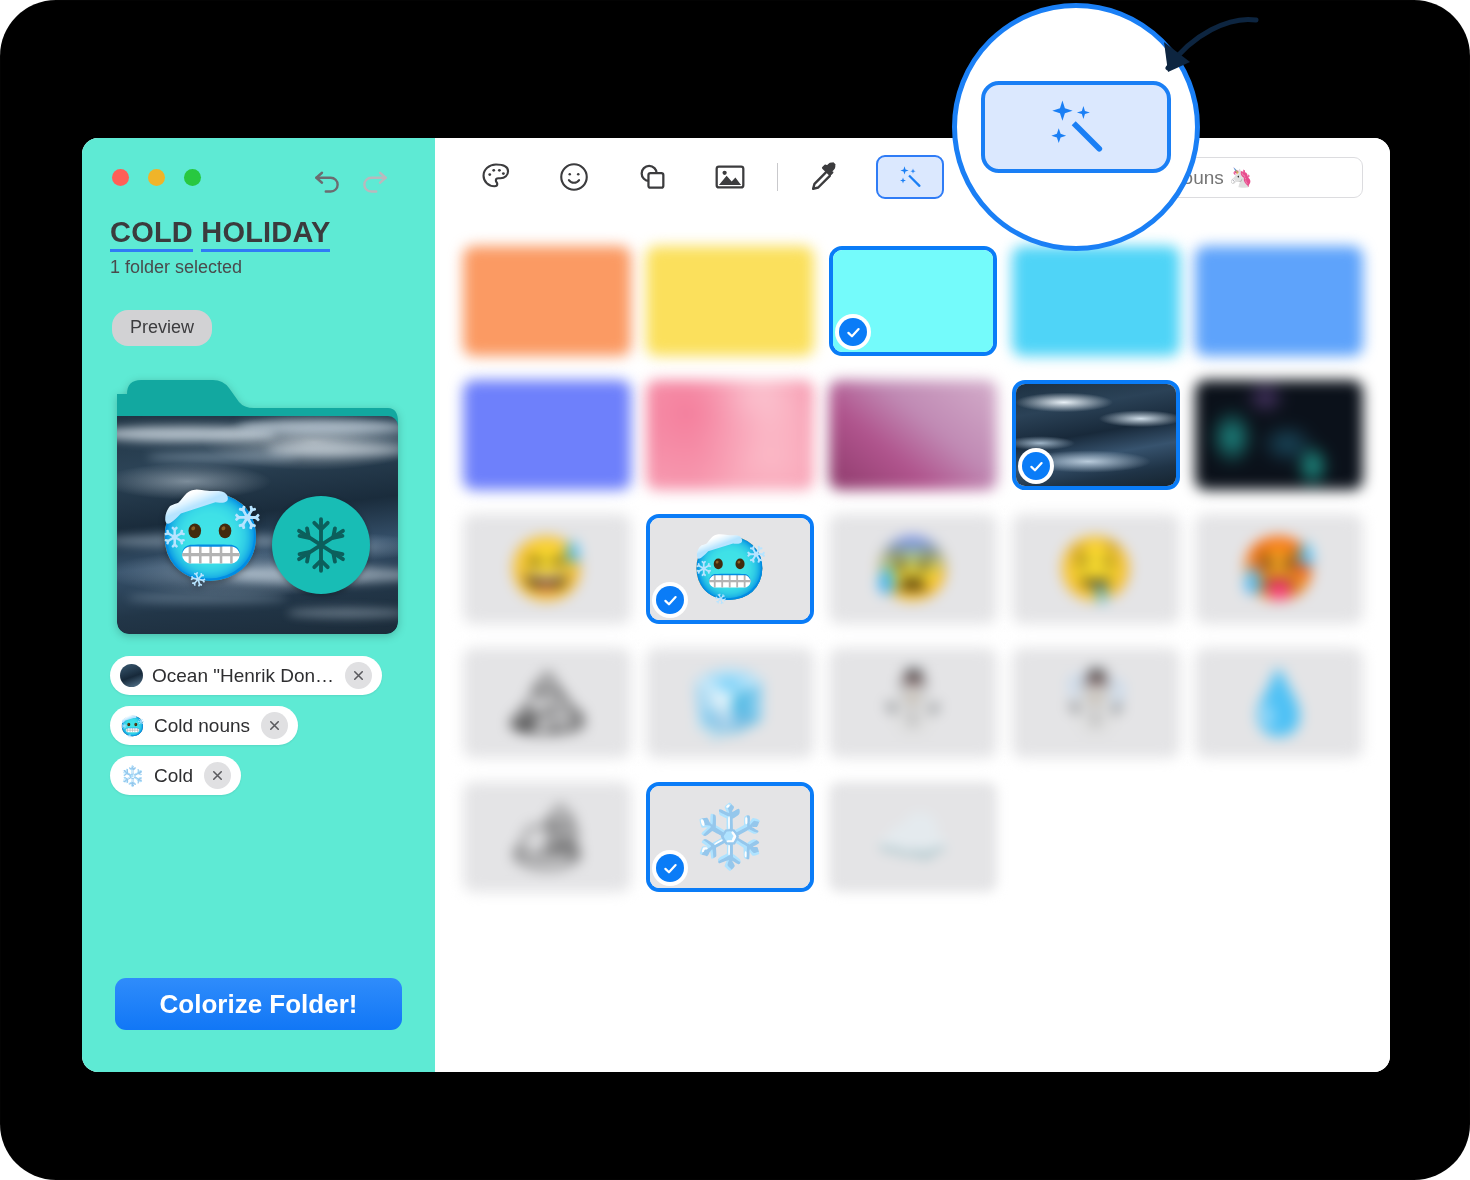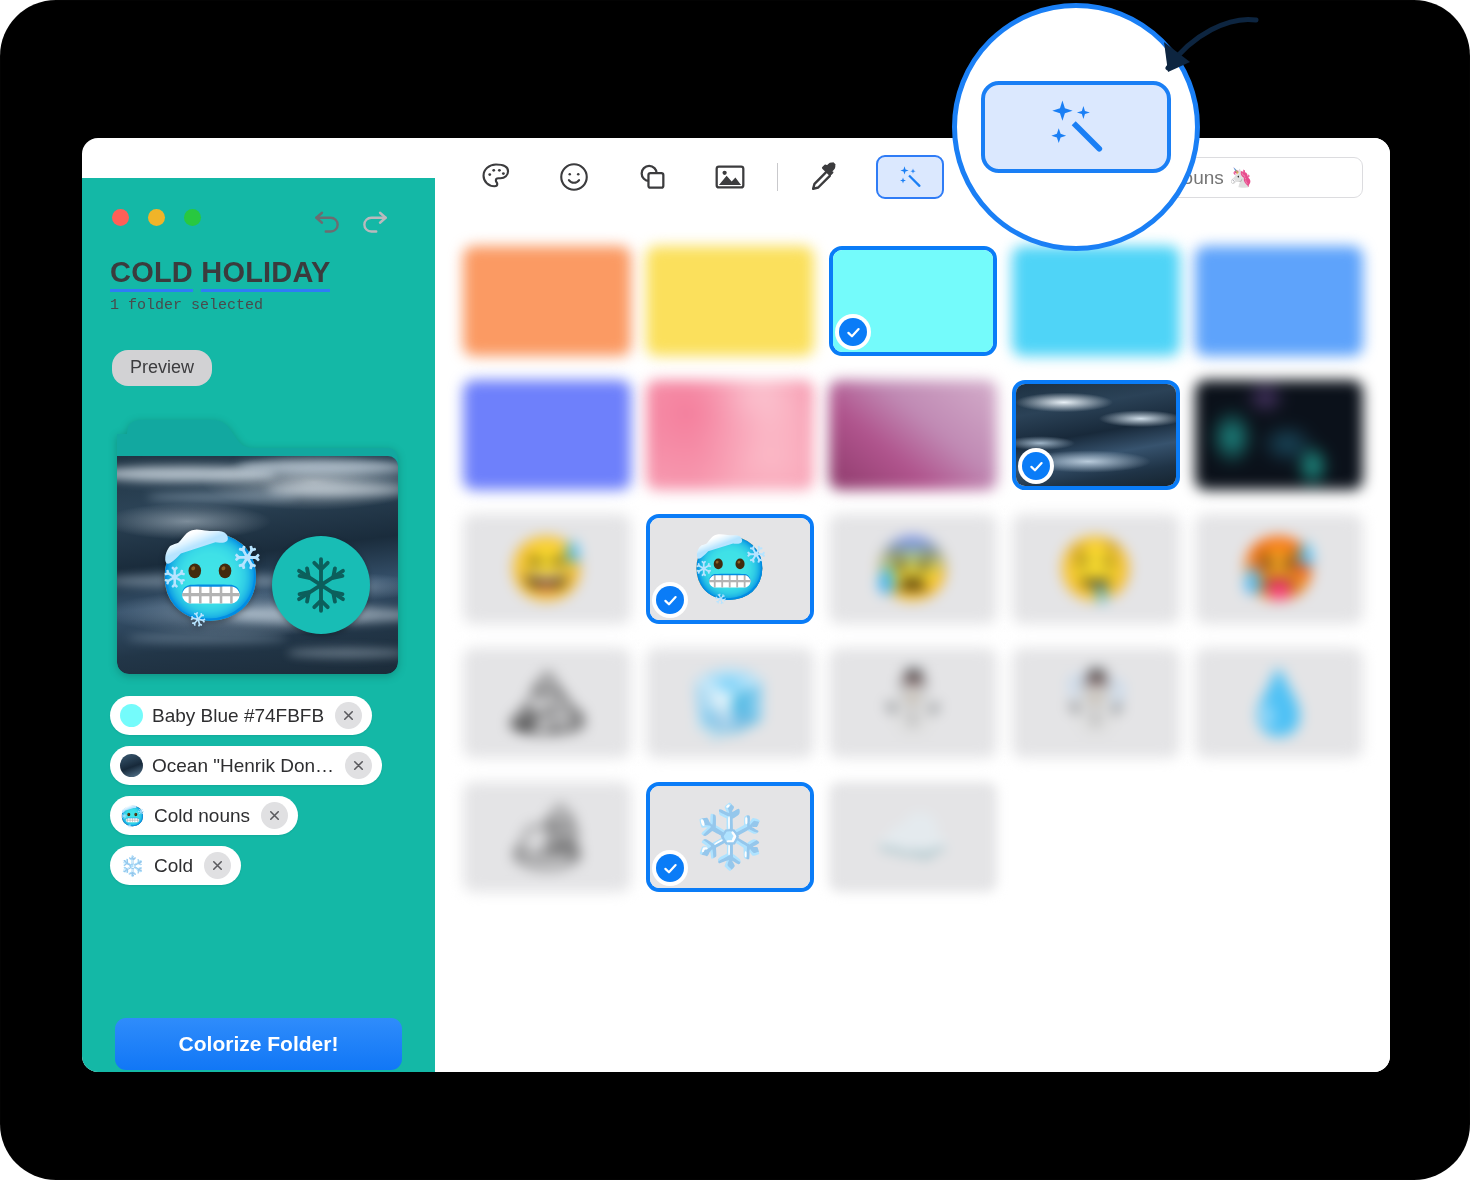--- a/index.html
+++ b/index.html
@@ -28,24 +28,23 @@
     background:#ffffff;
     border-radius:16px;
     overflow:hidden;
     display:flex;
     box-shadow:0 18px 50px rgba(0,0,0,.45);
   }
 
   
   #sidebar{
     width:353px;height:100%;
-    background:#14b8a6;
+    background:#5eead4;
     position:relative;
     flex:0 0 353px;
-    margin-top:40px;
   }
   .traffic{
     position:absolute;left:30px;top:31px;display:flex;gap:19px;
   }
   .tl{width:17px;height:17px;border-radius:50%;}
   .tl.red{background:#ff5f57;}
   .tl.yellow{background:#f0b429;}
   .tl.green{background:#28c840;}
 
   .undo-redo{
@@ -55,21 +54,21 @@
 
   #title-block{position:absolute;left:28px;top:78px;}
   #folder-title{
     font-size:29px;font-weight:bold;color:#3b3b3d;letter-spacing:.2px;
     line-height:1.15;white-space:nowrap;
   }
   #folder-title .w{
     border-bottom:3px solid #2f7cf6;padding-bottom:1px;
   }
   #folder-sub{
-    font-size:15px;color:#4a4a4c;margin-top:9px;line-height:1;font-family:Liberation Mono, monospace;
+    font-size:18px;color:#4a4a4c;margin-top:9px;line-height:1;
   }
 
   #preview-chip{
     position:absolute;left:30px;top:172px;
     background:#d2d2d4;border-radius:16px;
     padding:7px 18px 8px;font-size:18px;color:#3c3c3e;
     display:inline-block;
   }
 
   #folder-preview{
@@ -126,21 +125,21 @@
     width:27px;height:27px;border-radius:50%;background:#e0e0e2;
     display:flex;align-items:center;justify-content:center;flex:0 0 27px;
     margin-left:2px;cursor:pointer;
   }
   .tag-x svg{width:15px;height:15px;}
 
   #colorize-btn{
     position:absolute;left:33px;bottom:42px;width:287px;height:52px;
     background:linear-gradient(180deg,#2f8cfb 0%,#1177f6 100%);
     border-radius:11px;border:none;color:#fff;
-    font-size:21px;font-weight:bold;font-family:"Liberation Sans", sans-serif;
+    font-size:26px;font-weight:bold;font-family:"Liberation Sans", sans-serif;
     cursor:pointer;
   }
 
   
   #main{flex:1;position:relative;background:#ffffff;}
 
   #toolbar{
     position:absolute;left:0;top:0;right:0;height:78px;
     display:flex;align-items:center;
   }
@@ -281,29 +280,20 @@
               <path d="M12 6l-2.6-2.6M12 6l2.6-2.6M12 18l-2.6 2.6M12 18l2.6 2.6"></path>
               <path d="M7.3 9.2L3.7 8.5M7.3 9.2L6.6 5.6M16.7 14.8l3.6.7M16.7 14.8l.7 3.6"></path>
               <path d="M16.7 9.2l3.6-.7M16.7 9.2l.7-3.6M7.3 14.8l-3.6.7M7.3 14.8l-.7 3.6"></path>
             </svg>
           </div>
         </div>
       </div>
 
       <div id="tag-list">
 
-        <div class="tag">
-          <span class="tag-swatch" style="background:#74FBFB;"></span>
-          <span class="tag-label">Baby Blue #74FBFB</span>
-          <span class="tag-x">
-            <svg viewBox="0 0 20 20" stroke="#5a5a5e" stroke-width="2.1" stroke-linecap="round">
-                <path d="M5 5 L15 15 M15 5 L5 15"></path>
-              </svg>
-          </span>
-        </div>
 
         <div class="tag">
           <span class="tag-swatch" style="background:linear-gradient(160deg,#3b5a72,#17293a 55%,#5b7c95);"></span>
           <span class="tag-label">Ocean "Henrik Don…</span>
           <span class="tag-x">
             <svg viewBox="0 0 20 20" stroke="#5a5a5e" stroke-width="2.1" stroke-linecap="round">
                 <path d="M5 5 L15 15 M15 5 L5 15"></path>
               </svg>
           </span>
         </div>

